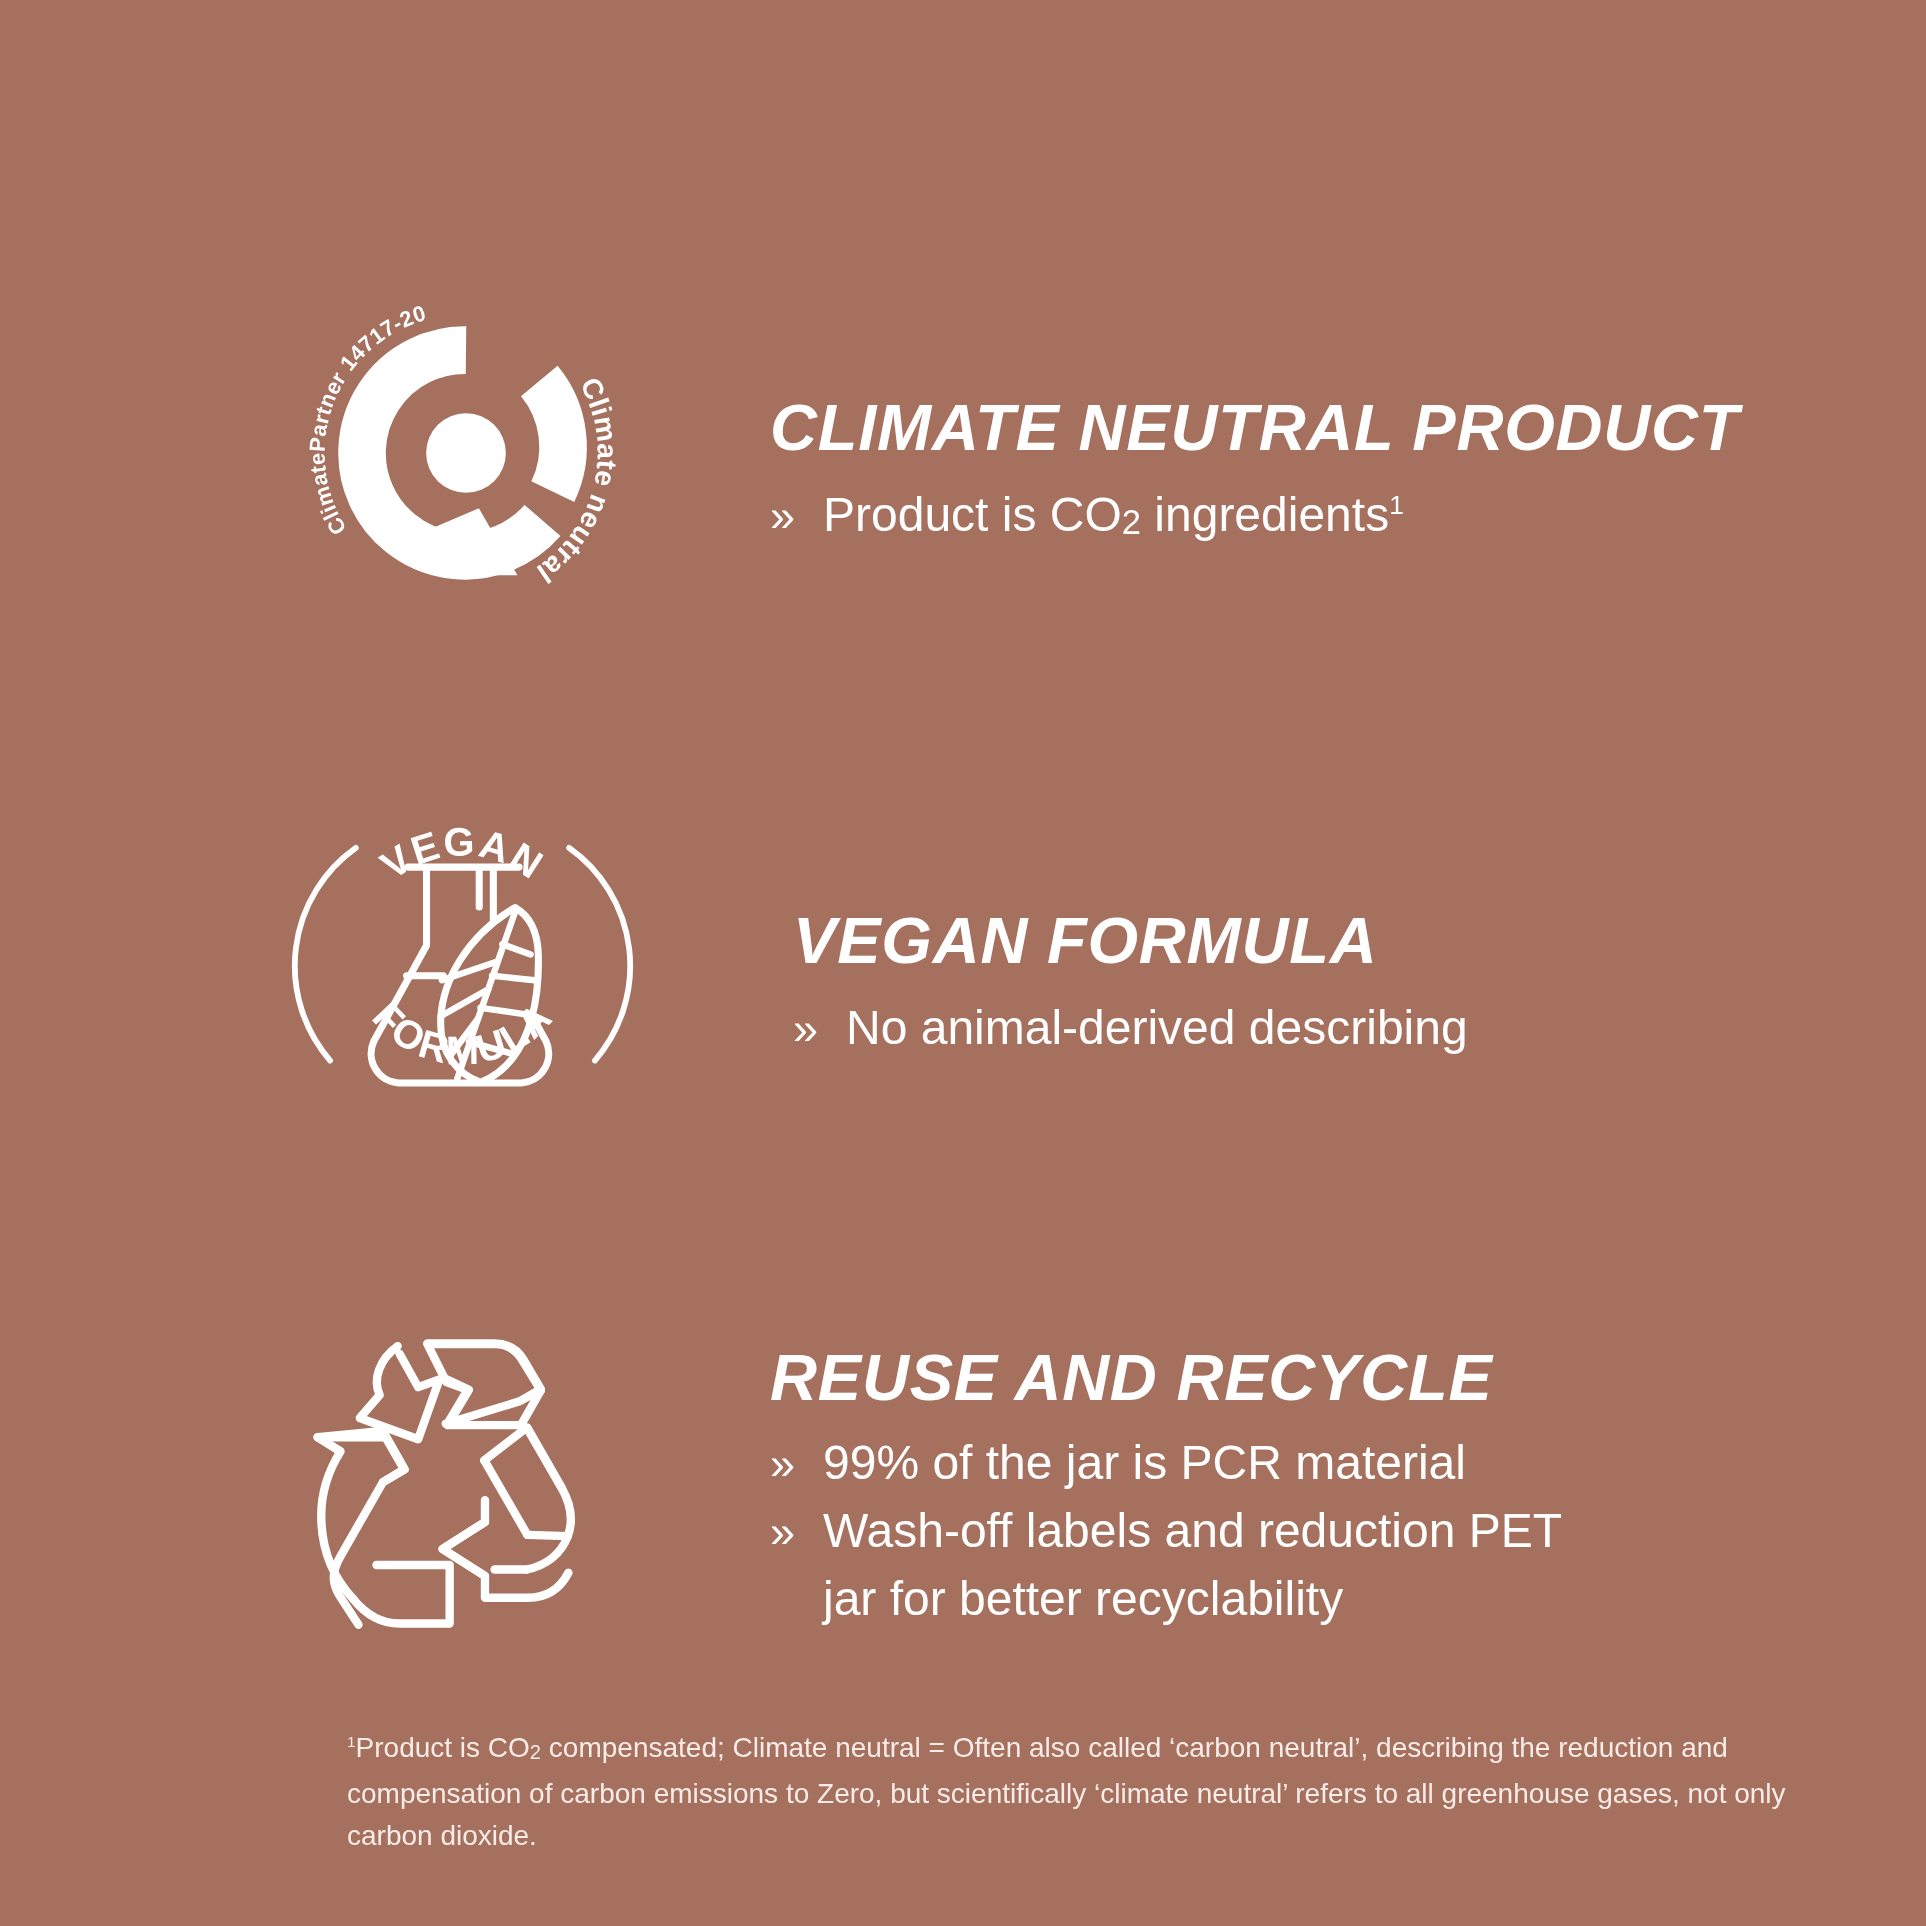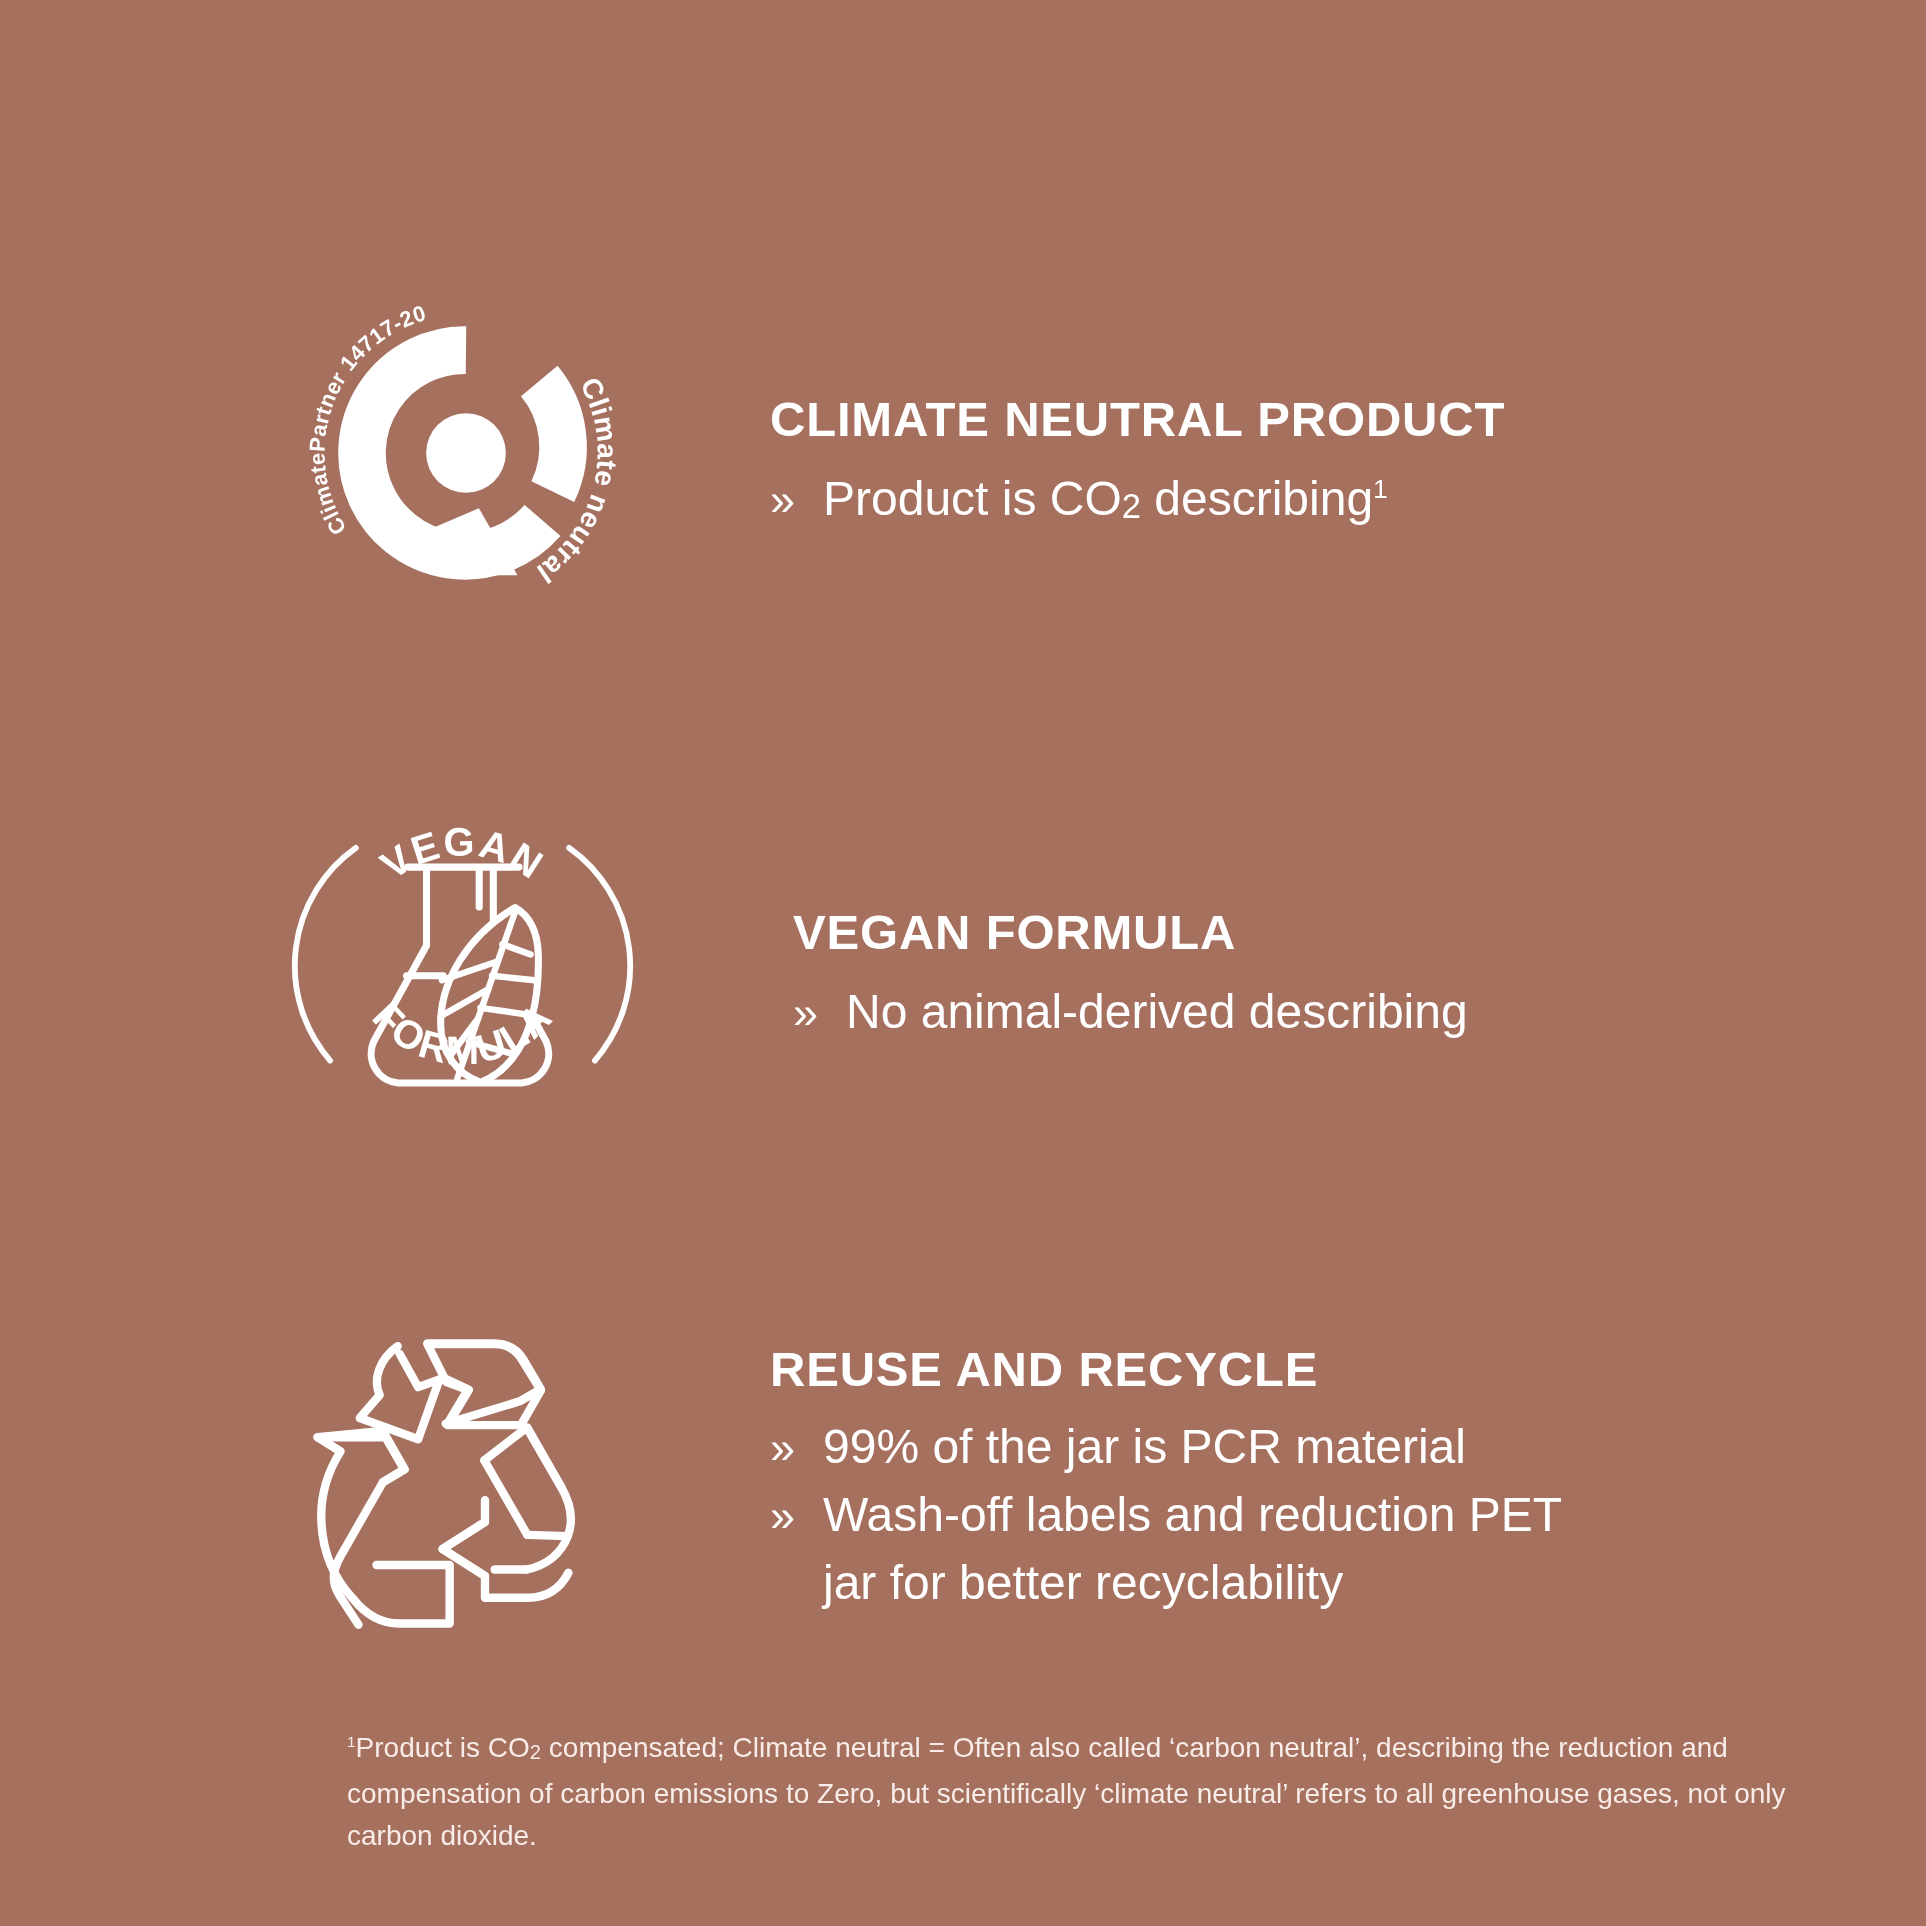--- a/index.html
+++ b/index.html
@@ -13,25 +13,26 @@
   }
   .page { position:absolute; inset:0; }
   .badge-cell {
     position:absolute;
     display:flex; align-items:center; justify-content:center;
   }
   .text-cell { position:absolute; }
 
   .section-heading {
     font-weight:700;
-    font-size:49px;
+    font-size:65px;
     letter-spacing:0.8px;
     line-height:1;
     margin:0 0 0 0;
     white-space:nowrap;
+    font-style:italic;
   }
   .bullets { margin:0; padding:0; list-style:none; }
   .bullet-line {
     display:flex;
     align-items:baseline;
     font-weight:300;
     font-size:48px;
     line-height:67px;
     white-space:nowrap;
   }
@@ -90,21 +91,21 @@
         <textPath href="#cp-right-path" startOffset="2%">Climate neutral</textPath>
       </text>
     </svg>
   </div>
 
   <div class="text-cell" style="left:770px; top:395px; width:1091px;">
     <h2 class="section-heading">CLIMATE NEUTRAL PRODUCT</h2>
     <ul class="bullets">
       <li class="bullet-line" style="margin-top:20.5px;">
         <span class="bullet-marker">»</span>
-        <span class="bullet-text"><span>Product is CO</span><span class="sub">2</span><span> describing</span><span class="sup">1</span></span>
+        <span class="bullet-text"><span>Product is CO</span><span class="sub">2</span><span> ingredients</span><span class="sup">1</span></span>
       </li>
     </ul>
   </div>
 
   <div class="badge-cell" style="left:282px; top:774px; width:360px; height:360px;">
     <svg width="347" height="347" viewBox="0 0 540 540">
       <defs>
         <path id="vg-top-path" d="M 108,250 A 165,165 0 0 1 432,250" fill="none"></path>
         <path id="vg-bot-path" d="M 96,300 A 178,178 0 0 0 444,300" fill="none"></path>
       </defs>

